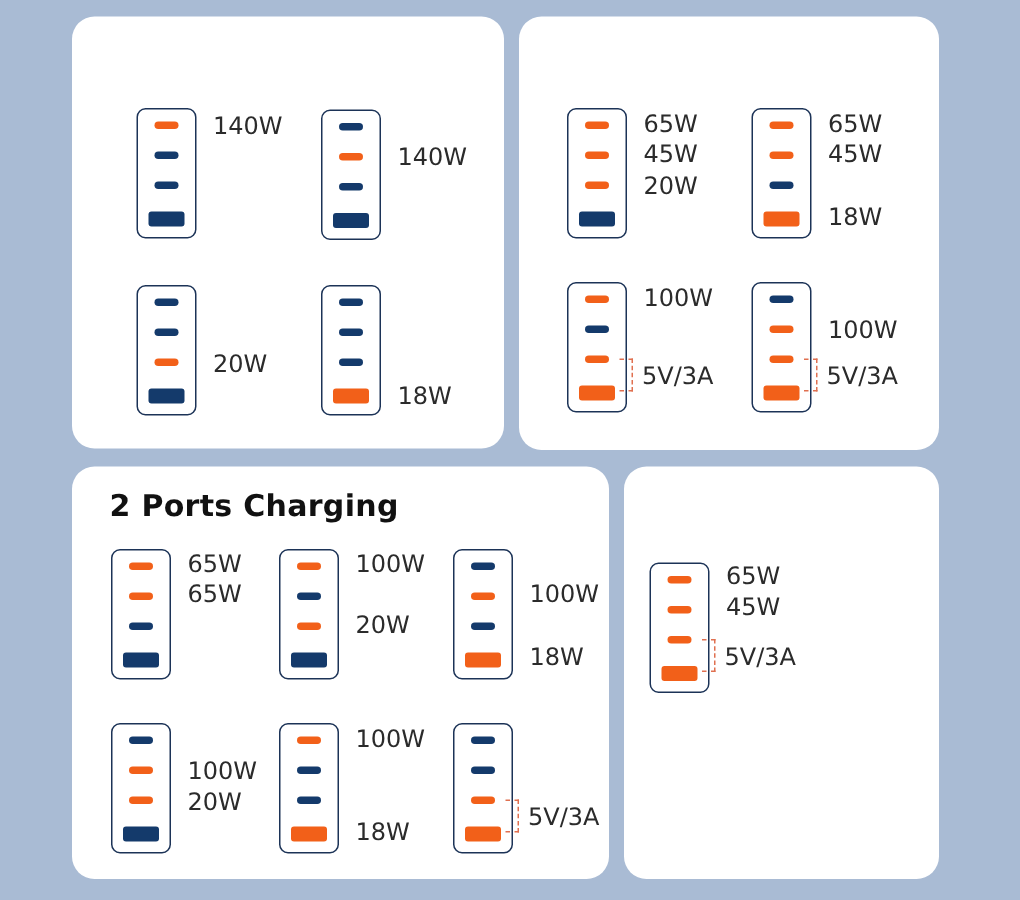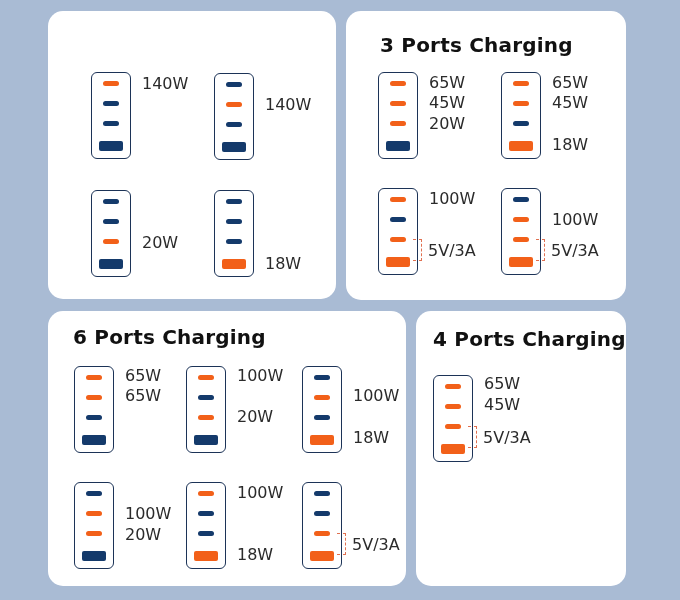--- a/index.html
+++ b/index.html
@@ -61,21 +61,20 @@
   <div class="device" style="left:166px;top:179px;">
     <div class="port-c" style="top:8px;background:#143a6b;"></div>
     <div class="port-c" style="top:28px;background:#143a6b;"></div>
     <div class="port-c" style="top:48px;background:#143a6b;"></div>
     <div class="port-a" style="top:68px;background:#f26019;"></div>
   </div>
   <div class="label" style="left:217px;top:246px;">18W</div>
 </div>
 
 <div class="card" style="left:346px;top:11px;width:280px;height:289px;">
-  <div class="card-title" style="left:34px;top:22px;">3 Ports Charging</div>
 
   <div class="device" style="left:32px;top:61px;">
     <div class="port-c" style="top:8px;background:#f26019;"></div>
     <div class="port-c" style="top:28px;background:#f26019;"></div>
     <div class="port-c" style="top:48px;background:#f26019;"></div>
     <div class="port-a" style="top:68px;background:#143a6b;"></div>
   </div>
   <div class="label" style="left:83px;top:65px;">65W</div>
   <div class="label" style="left:83px;top:85px;">45W</div>
   <div class="label" style="left:83px;top:106px;">20W</div>
@@ -105,21 +104,21 @@
     <div class="port-c" style="top:28px;background:#f26019;"></div>
     <div class="port-c" style="top:48px;background:#f26019;"></div>
     <div class="port-a" style="top:68px;background:#f26019;"></div>
   </div>
   <div class="bracket" style="left:190px;top:228px;height:22px;"></div>
   <div class="label" style="left:206px;top:202px;">100W</div>
   <div class="label" style="left:205px;top:233px;">5V/3A</div>
 </div>
 
 <div class="card" style="left:48px;top:311px;width:358px;height:275px;">
-  <div class="card-title" style="left:25px;top:14px;">6 Ports Charging</div>
+  <div class="card-title" style="left:25px;top:14px;">2 Ports Charging</div>
 
   <div class="device" style="left:26px;top:55px;">
     <div class="port-c" style="top:8px;background:#f26019;"></div>
     <div class="port-c" style="top:28px;background:#f26019;"></div>
     <div class="port-c" style="top:48px;background:#143a6b;"></div>
     <div class="port-a" style="top:68px;background:#143a6b;"></div>
   </div>
   <div class="label" style="left:77px;top:58px;">65W</div>
   <div class="label" style="left:77px;top:78px;">65W</div>
 
@@ -163,21 +162,20 @@
     <div class="port-c" style="top:8px;background:#143a6b;"></div>
     <div class="port-c" style="top:28px;background:#143a6b;"></div>
     <div class="port-c" style="top:48px;background:#f26019;"></div>
     <div class="port-a" style="top:68px;background:#f26019;"></div>
   </div>
   <div class="bracket" style="left:289px;top:222px;height:22px;"></div>
   <div class="label" style="left:304px;top:227px;">5V/3A</div>
 </div>
 
 <div class="card" style="left:416px;top:311px;width:210px;height:275px;">
-  <div class="card-title" style="left:17px;top:16px;">4 Ports Charging</div>
 
   <div class="device" style="left:17px;top:64px;">
     <div class="port-c" style="top:8px;background:#f26019;"></div>
     <div class="port-c" style="top:28px;background:#f26019;"></div>
     <div class="port-c" style="top:48px;background:#f26019;"></div>
     <div class="port-a" style="top:68px;background:#f26019;"></div>
   </div>
   <div class="bracket" style="left:52px;top:115px;height:22px;"></div>
   <div class="label" style="left:68px;top:66px;">65W</div>
   <div class="label" style="left:68px;top:87px;">45W</div>

